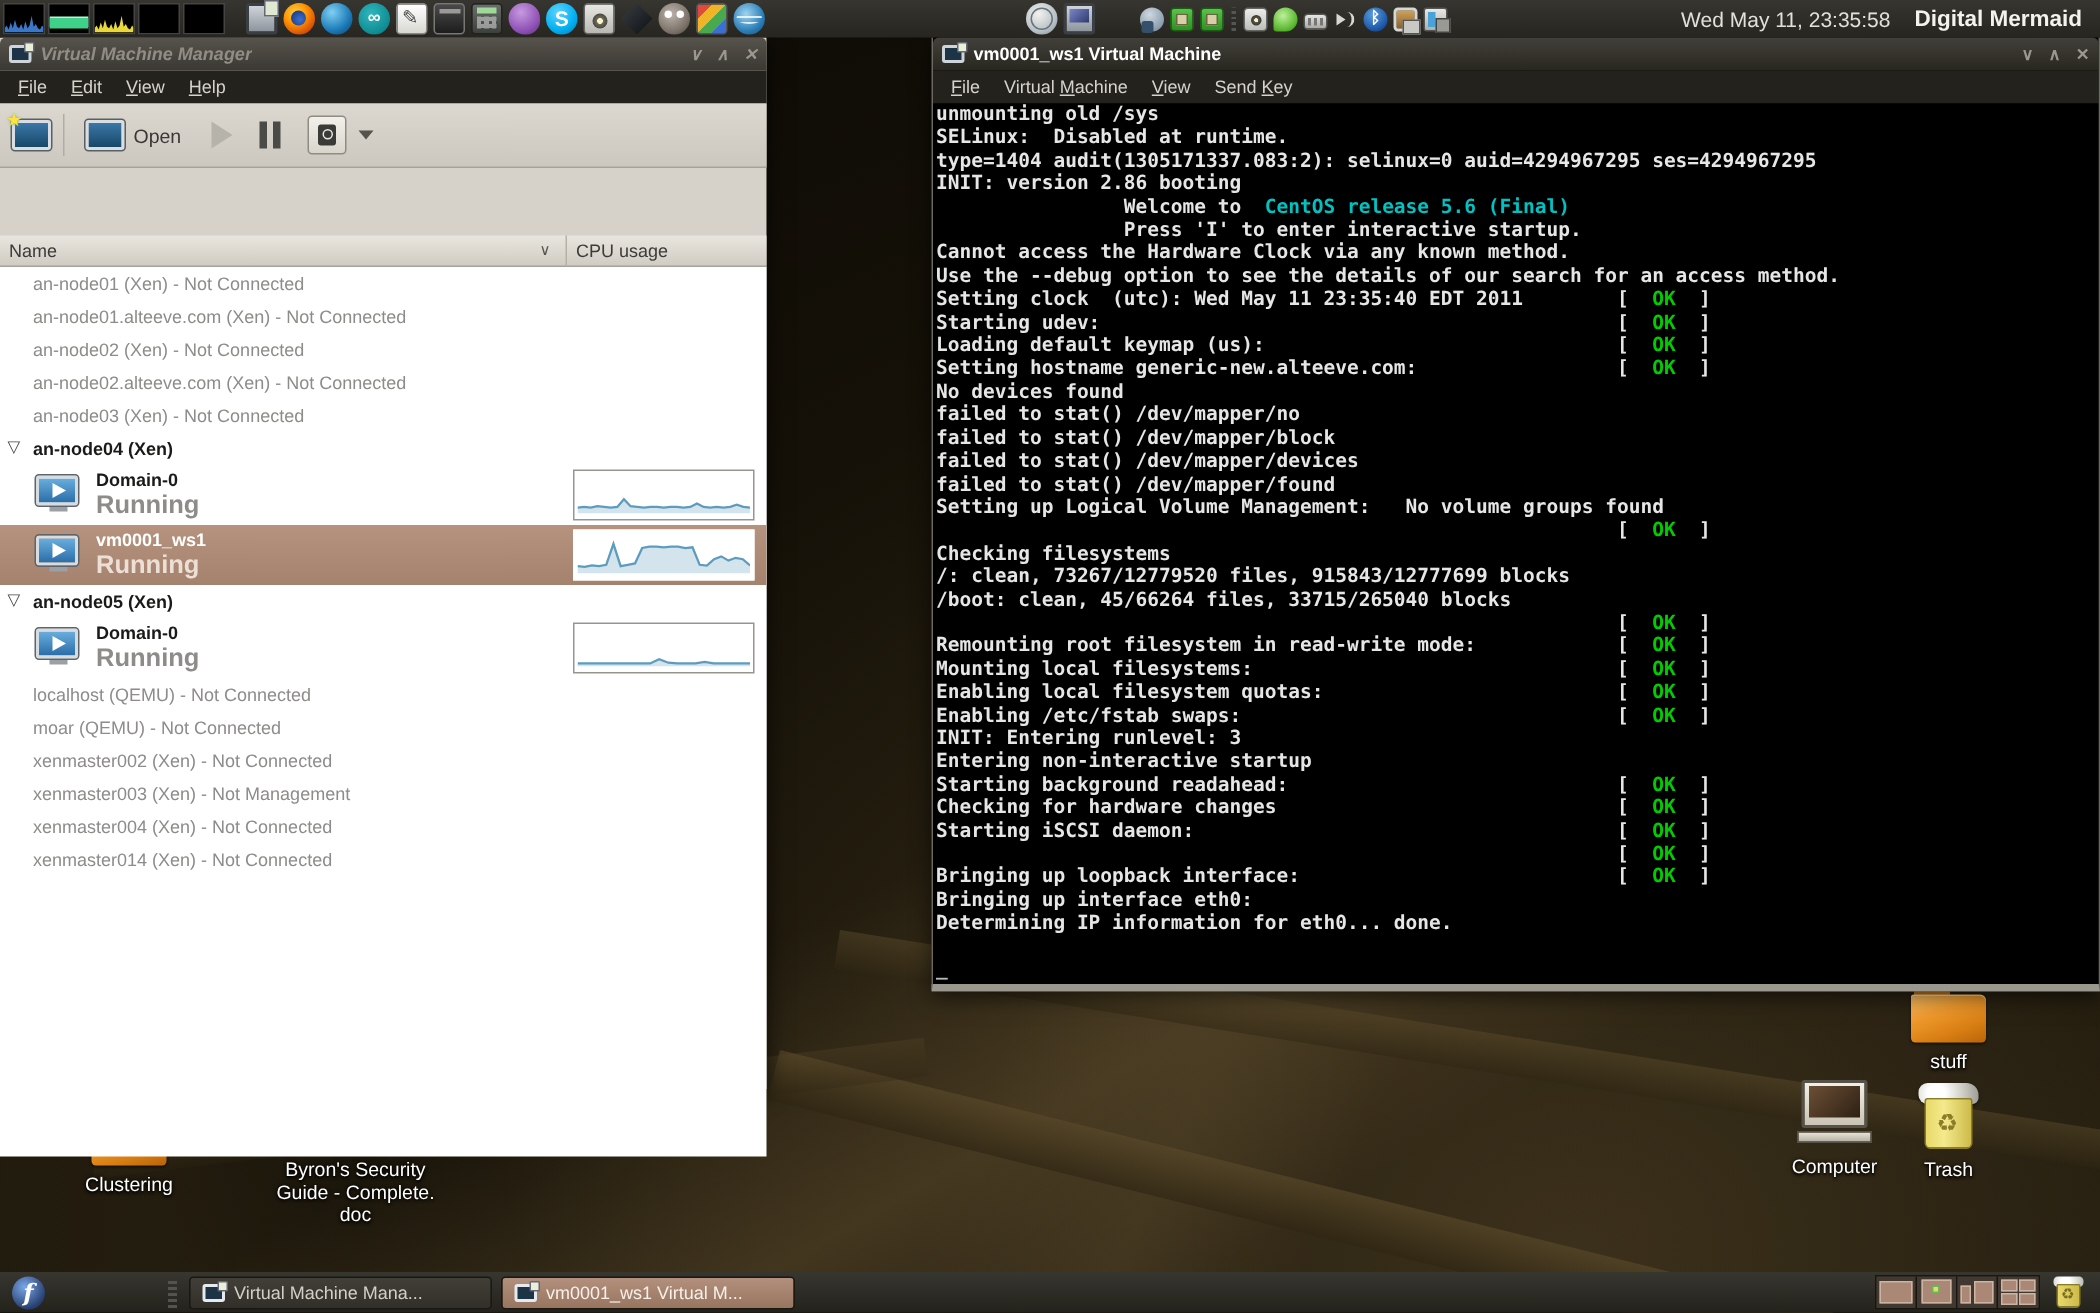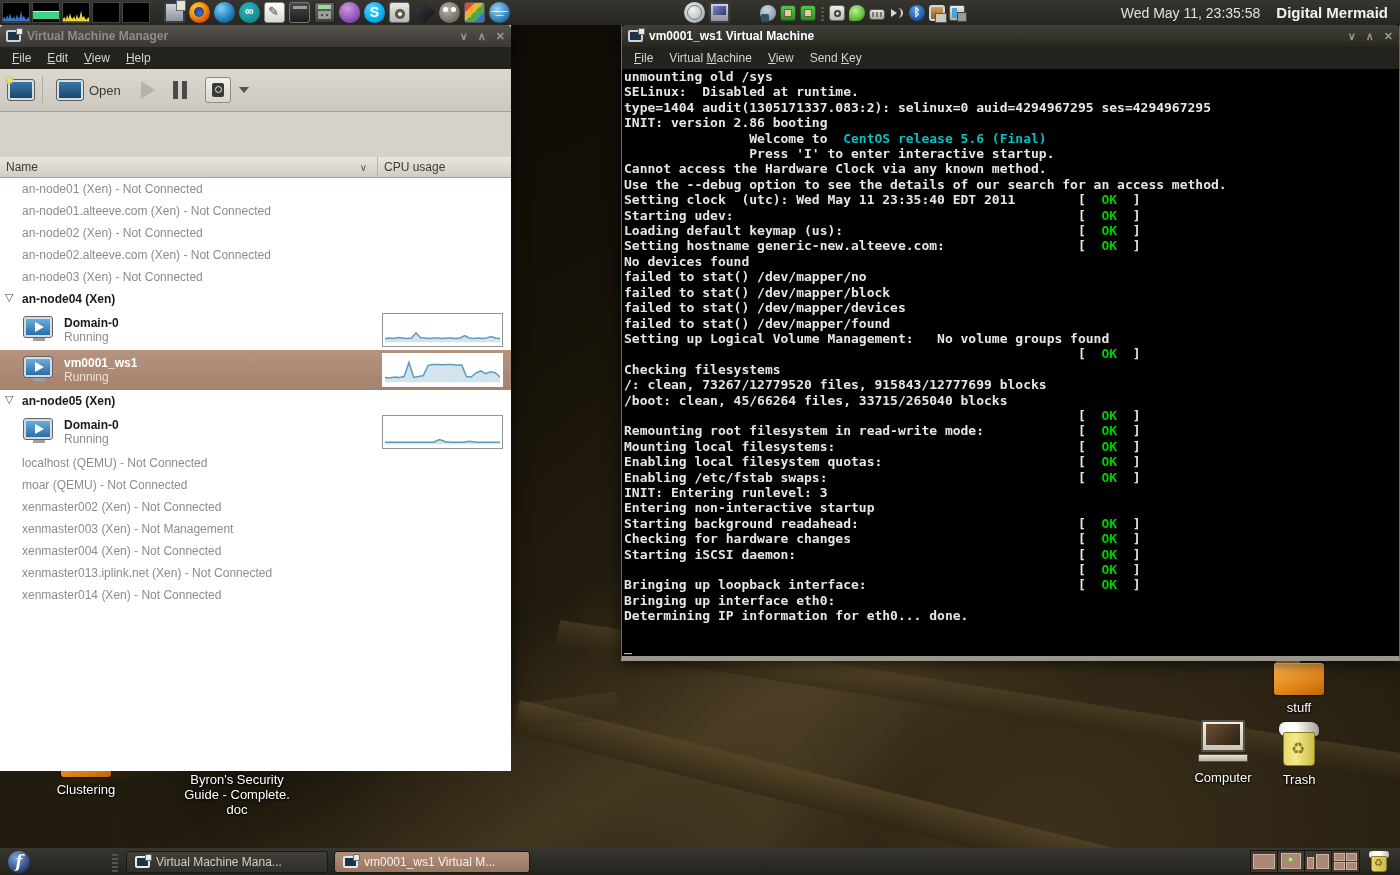--- a/index.html
+++ b/index.html
@@ -75,21 +75,21 @@
   .si-dual-display::after { content:""; position:absolute; right:-4px; bottom:-4px; width:10px; height:8px; background:#c8c8c4; border:1px solid #555; }
   .si-battery { background:linear-gradient(#e8e8e4,#b0b0aa); border:1px solid #555; border-radius:2px; }
   .si-battery::before { content:""; position:absolute; left:2px; top:2px; bottom:2px; width:5px; background:#4aa3d8; }
   .si-battery::after { content:""; position:absolute; right:-3px; bottom:-2px; width:8px; height:8px; background:#9a9a94; border:1px solid #444; }
   #panel-clock { color:#e2e0da; font-size:14px; margin-left:auto; white-space:nowrap; }
   #panel-user { color:#f4f2ec; font-size:15px; font-weight:bold; margin:0 6px 0 16px; white-space:nowrap; }
 
   
   .window { position:absolute; box-shadow:0 3px 14px rgba(0,0,0,.65); }
   .titlebar { height:22px; display:flex; align-items:center; padding:0 6px; border-radius:4px 4px 0 0; }
-  .titlebar.unfocused { background:linear-gradient(#56544c,#3a3832); }
+  .titlebar.unfocused { background:linear-gradient(#56544c,#3a3832);font-style:italic; }
   .titlebar.focused { background:linear-gradient(#42403a,#28271f); }
   .titlebar .title { font-size:12px; font-weight:bold; margin-left:6px; white-space:nowrap; overflow:hidden; }
   .titlebar.unfocused .title { color:#8f8d85; }
   .titlebar.focused .title { color:#ffffff; }
   .win-btns { margin-left:auto; display:flex; gap:10px; color:#9a988f; font-size:11px; font-weight:bold; }
   .win-btns span { cursor:default; }
   .mini-monitor { width:15px; height:12px; background:#1d3346; border:2px solid #cfd4da; border-radius:2px; position:relative; flex:none; }
   .mini-monitor::after { content:""; position:absolute; right:-4px; top:-4px; width:5px; height:5px; background:#e8f0d8; border:1px solid #667; border-radius:1px; }
   .menubar { height:22px; background:#23221d; display:flex; align-items:center; padding:0 4px; }
   .menu-item { color:#d6d3cb; font-size:12px; padding:2px 8px; white-space:nowrap; }
@@ -118,21 +118,21 @@
   .row-conn.open { color:#1a1a18; font-weight:bold; padding-left:22px; position:relative; }
   .row-conn.open .expander { position:absolute; left:5px; top:3px; color:#4a4946; font-size:11px; font-weight:normal; }
   .row-vm { height:40px; display:flex; align-items:center; position:relative; }
   .row-vm.selected { background:linear-gradient(#b6937f,#a5826e); }
   .vm-icon { width:30px; height:26px; margin-left:24px; position:relative; flex:none; }
   .vm-icon .scr { width:28px; height:20px; background:linear-gradient(#69aede,#2a6da8); border:2px solid #d7dce0; outline:1px solid #5f6468; border-radius:2px; position:relative; }
   .vm-icon .scr::after { content:""; position:absolute; left:9px; top:3px; border:5px solid transparent; border-left:9px solid #fff; border-right:none; }
   .vm-icon .stand { width:12px; height:3px; background:#9aa0a4; margin:1px auto 0; }
   .vm-text { margin-left:10px; }
   .vm-text .nm { font-size:12px; font-weight:bold; color:#1a1a18; }
-  .vm-text .st { font-size:12px; color:#8e8c88; }
+  .vm-text .st { font-size:17px; color:#8e8c88;font-weight:bold; }
   .row-vm.selected .nm { color:#ffffff; }
   .row-vm.selected .st { color:#ecdfd6; }
   .sparkbox { position:absolute; right:8px; top:3px; width:121px; height:34px; background:#fff; border:1px solid #98958d; padding:2px; }
   .row-vm.selected .sparkbox { border-color:#fff; }
   .sparkbox svg { width:100%; height:100%; display:block; }
 
   
   #console-window { left:621px; top:25px; width:779px; height:636px; background:#000; border-left:1px solid #6b6961; border-right:1px solid #6b6961; border-bottom:5px solid #9a978e; }
   #console-screen { position:absolute; left:0; top:44px; right:0; bottom:0; background:#000; overflow:hidden;
      font-family:"DejaVu Sans Mono",monospace; font-size:13px; line-height:15.4px; font-weight:bold; color:#e6e6e6; white-space:pre; padding-left:2px; }
@@ -404,23 +404,20 @@
       <div class="row-conn">
         <span>xenmaster002 (Xen) - Not Connected</span>
       </div>
       <div class="row-conn">
         <span>xenmaster003 (Xen) - Not Management</span>
       </div>
       <div class="row-conn">
         <span>xenmaster004 (Xen) - Not Connected</span>
       </div>
       <div class="row-conn">
-        <span>xenmaster013.iplink.net (Xen) - Not Connected</span>
-      </div>
-      <div class="row-conn">
         <span>xenmaster014 (Xen) - Not Connected</span>
       </div>
     </div>
 </div>
 
 <div class="window" id="console-window">
   <div class="titlebar focused">
     <span class="mini-monitor"></span>
     <span class="title">vm0001_ws1 Virtual Machine</span>
     <span class="win-btns">

